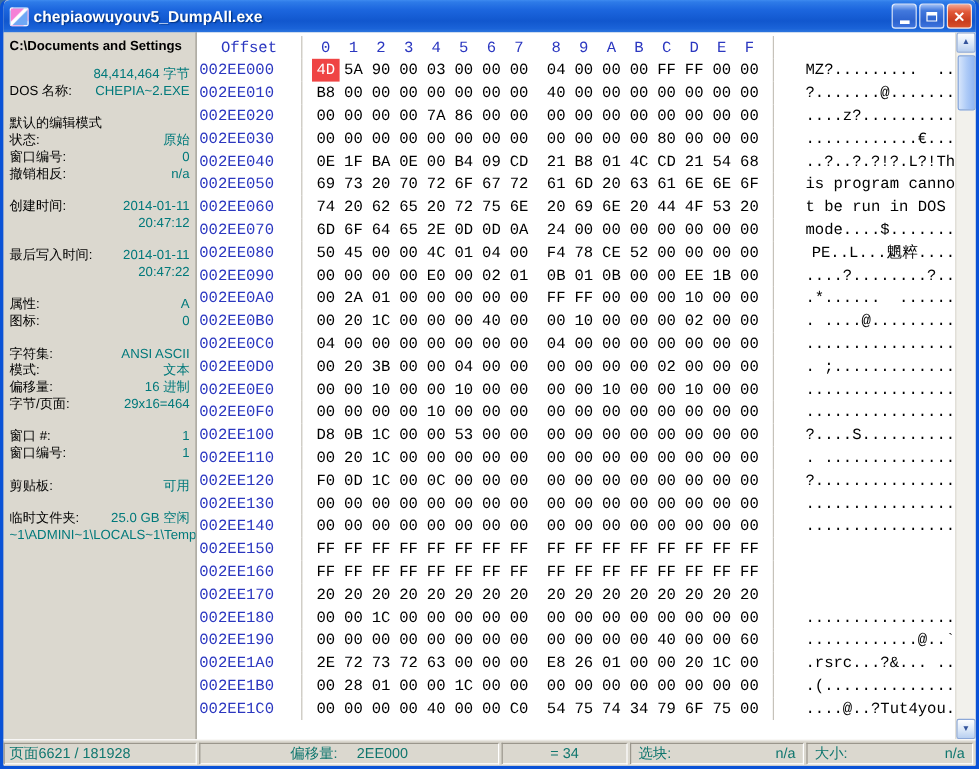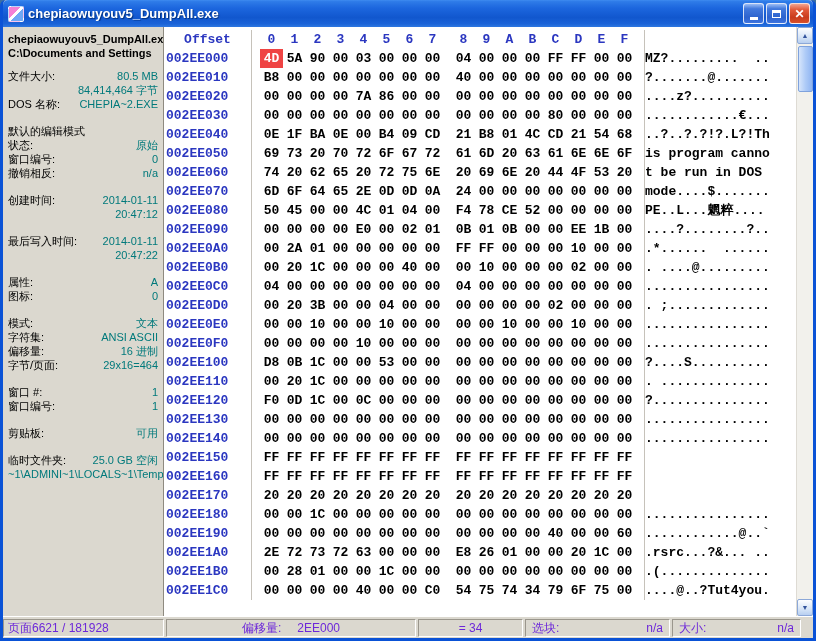--- a/index.html
+++ b/index.html
@@ -32,44 +32,44 @@
              overflow:hidden; white-space:nowrap; }
   .sb-title { font-weight:bold; }
   .sb-section { margin-top:13px; }
   .sb-section:first-child { margin-top:9px; }
   .sb-header { color:#000; }
   .sb-row { display:flex; justify-content:space-between; }
   .sb-row .val { color:#00797B; text-align:right; }
   
   .hexarea { flex:1; background:#fff; overflow:hidden; padding-top:3px;
              font-family:"Liberation Mono","DejaVu Sans Mono",monospace; font-size:13px; }
-  .hex-row { display:flex; height:19px; line-height:19px; color:#000; white-space:pre;font-weight:bold; }
+  .hex-row { display:flex; height:19px; line-height:19px; color:#000; white-space:pre; }
   .cell-offset { width:88px; flex:0 0 88px; padding-left:2px; color:#2B37C0;
                  border-right:1px solid #C6C2BA; margin-right:8px; }
   .hex-header .cell-offset { text-align:center; padding-left:0; }
   .hex-header { color:#2B37C0; }
   .hex-header .byte { color:#2B37C0; }
   .byte { width:23px; flex:0 0 23px; text-align:center; }
   .byte.gap8 { margin-left:8px; }
   .byte.sel { background:#ef4444; color:#fff; }
-  .cell-ascii { margin-left:8px; border-left:1px solid #C6C2BA; 
-                width:152px; flex:0 0 152px; white-space:pre; overflow:hidden; }
+  .cell-ascii { margin-left:8px; border-left:1px solid #C6C2BA; padding-left:10px;
+                width:152px; flex:0 0 152px; white-space:pre; overflow:hidden;text-align:right; }
   
   .scrollbar { width:17px; flex:0 0 17px; background:#F2F1EC; border-left:1px solid #DEDBD4;
                display:flex; flex-direction:column; align-items:center; }
   .sb-btn { width:16px; height:17px; flex:0 0 17px; border:1px solid #8CA8D8; border-radius:2px;
             background:linear-gradient(180deg,#FDFEFF,#D7E5F7 60%,#B8CFF0);
             color:#33549C; font-size:7px; display:flex; align-items:center; justify-content:center; }
   .sb-thumb { width:15px; height:46px; margin-top:2px; border:1px solid #7FA2DC; border-radius:2px;
               background:linear-gradient(90deg,#D6E5FB,#AECBF7 50%,#90B5F2); }
   .sb-track { flex:1; }
   .sb-btn.down { margin-top:auto; }
   
   .statusbar { height:22px; flex:0 0 22px; background:#DBD8CF; border-top:1px solid #FFFFFF;
-               display:flex; gap:2px; padding:2px 12px 1px 0; font-size:12px; color:#6d28d9; }
+               display:flex; gap:2px; padding:2px 2px 1px 0; font-size:12px; color:#0f766e; }
   .st-cell { border:1px solid; border-color:#9A968C #FFFFFF #FFFFFF #9A968C;
              display:flex; align-items:center; padding:0 6px; white-space:nowrap; overflow:hidden; }
   .st-c1 { width:161px; flex:0 0 161px; padding-left:4px; }
   .st-c2 { width:250px; flex:0 0 250px; justify-content:center; gap:16px; }
   .st-c3 { width:105px; flex:0 0 105px; justify-content:center; }
   .st-c4 { width:145px; flex:0 0 145px; justify-content:space-between; }
   .st-c5 { flex:1; justify-content:space-between;align-items:center; }
 </style>
 </head>
 <body>
@@ -88,29 +88,24 @@
         </div>
       <div class="tb-btn btn-close">
           <span class="glyph-close">✕</span>
         </div>
     </div>
   </div>
 
   <div class="main">
 
     <div class="sidebar">
-      <div class="sb-title">chepiaowuyouv5_DumpAll.ex</div>
       <div class="sb-title">C:\Documents and Settings</div>
       <div id="sb-sections">
           <div class="sb-section">
             <div class="sb-row">
-              <span class="lab">文件大小:</span>
-              <span class="val">80.5 MB</span>
-            </div>
-            <div class="sb-row">
               <span class="lab"></span>
               <span class="val">84,414,464 字节</span>
             </div>
             <div class="sb-row">
               <span class="lab">DOS 名称:</span>
               <span class="val">CHEPIA~2.EXE</span>
             </div>
           </div>
           <div class="sb-section">
             <div class="sb-header">默认的编辑模式</div>
@@ -152,26 +147,26 @@
               <span class="lab">属性:</span>
               <span class="val">A</span>
             </div>
             <div class="sb-row">
               <span class="lab">图标:</span>
               <span class="val">0</span>
             </div>
           </div>
           <div class="sb-section">
             <div class="sb-row">
+              <span class="lab">字符集:</span>
+              <span class="val">ANSI ASCII</span>
+            </div>
+            <div class="sb-row">
               <span class="lab">模式:</span>
               <span class="val">文本</span>
-            </div>
-            <div class="sb-row">
-              <span class="lab">字符集:</span>
-              <span class="val">ANSI ASCII</span>
             </div>
             <div class="sb-row">
               <span class="lab">偏移量:</span>
               <span class="val">16 进制</span>
             </div>
             <div class="sb-row">
               <span class="lab">字节/页面:</span>
               <span class="val">29x16=464</span>
             </div>
           </div>

